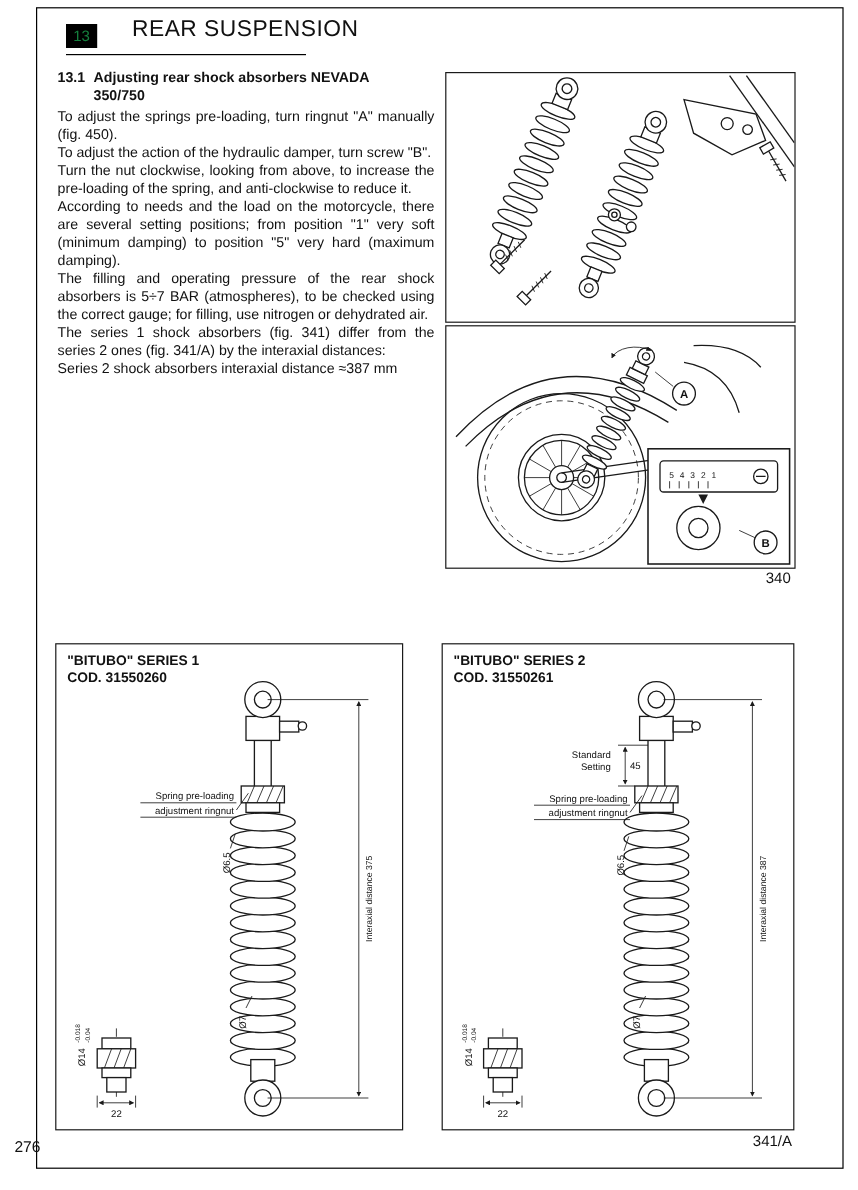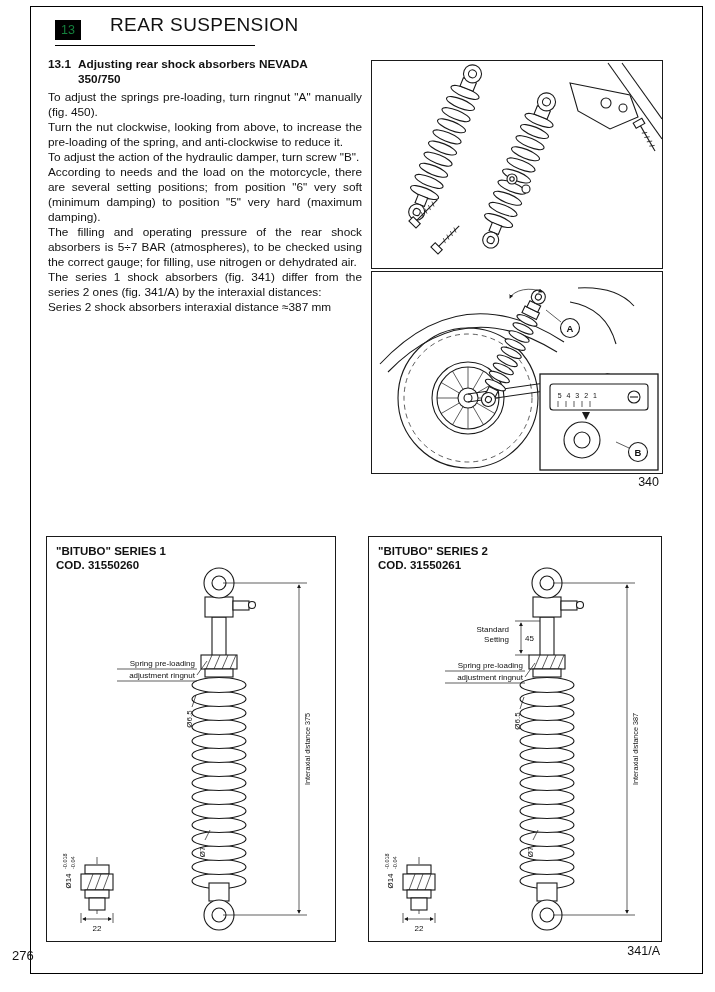--- a/index.html
+++ b/index.html
@@ -43,23 +43,23 @@
 
   <div class="text-col">
     <div class="sec-head">
       <span class="sec-num">13.1</span>
       <span>
         <span>Adjusting rear shock absorbers NEVADA</span><br>
         <span>350/750</span>
       </span>
     </div>
     <p>To adjust the springs pre-loading, turn ringnut "A" manually (fig. 450).</p>
+    <p>To adjust the action of the hydraulic damper, turn screw "B".</p>
     <p>Turn the nut clockwise, looking from above, to increase the pre-loading of the spring, and anti-clockwise to reduce it.</p>
-    <p>To adjust the action of the hydraulic damper, turn screw "B".</p>
-    <p>According to needs and the load on the motorcycle, there are several setting positions; from position "6" very soft (minimum damping) to position "5" very hard (maximum damping).</p>
+    <p>According to needs and the load on the motorcycle, there are several setting positions; from position "1" very soft (minimum damping) to position "5" very hard (maximum damping).</p>
     <p>The filling and operating pressure of the rear shock absorbers is 5÷7 BAR (atmospheres), to be checked using the correct gauge; for filling, use nitrogen or dehydrated air.</p>
     <p>The series 1 shock absorbers (fig. 341) differ from the series 2 ones (fig. 341/A) by the interaxial distances:</p>
     <p>Series 2 shock absorbers interaxial distance ≈387 mm</p>
   </div>
 
   <div class="fig-frame" style="left:371px;top:60px;width:290px;height:207px;">
     <svg class="figsvg" viewBox="0 0 290 207">
       <defs>
         <marker id="arr" viewBox="0 0 10 10" refX="8" refY="5" markerWidth="6" markerHeight="6" orient="auto-start-reverse">
           <path d="M0,0 L10,5 L0,10 z" fill="#1a1a1a"></path>

